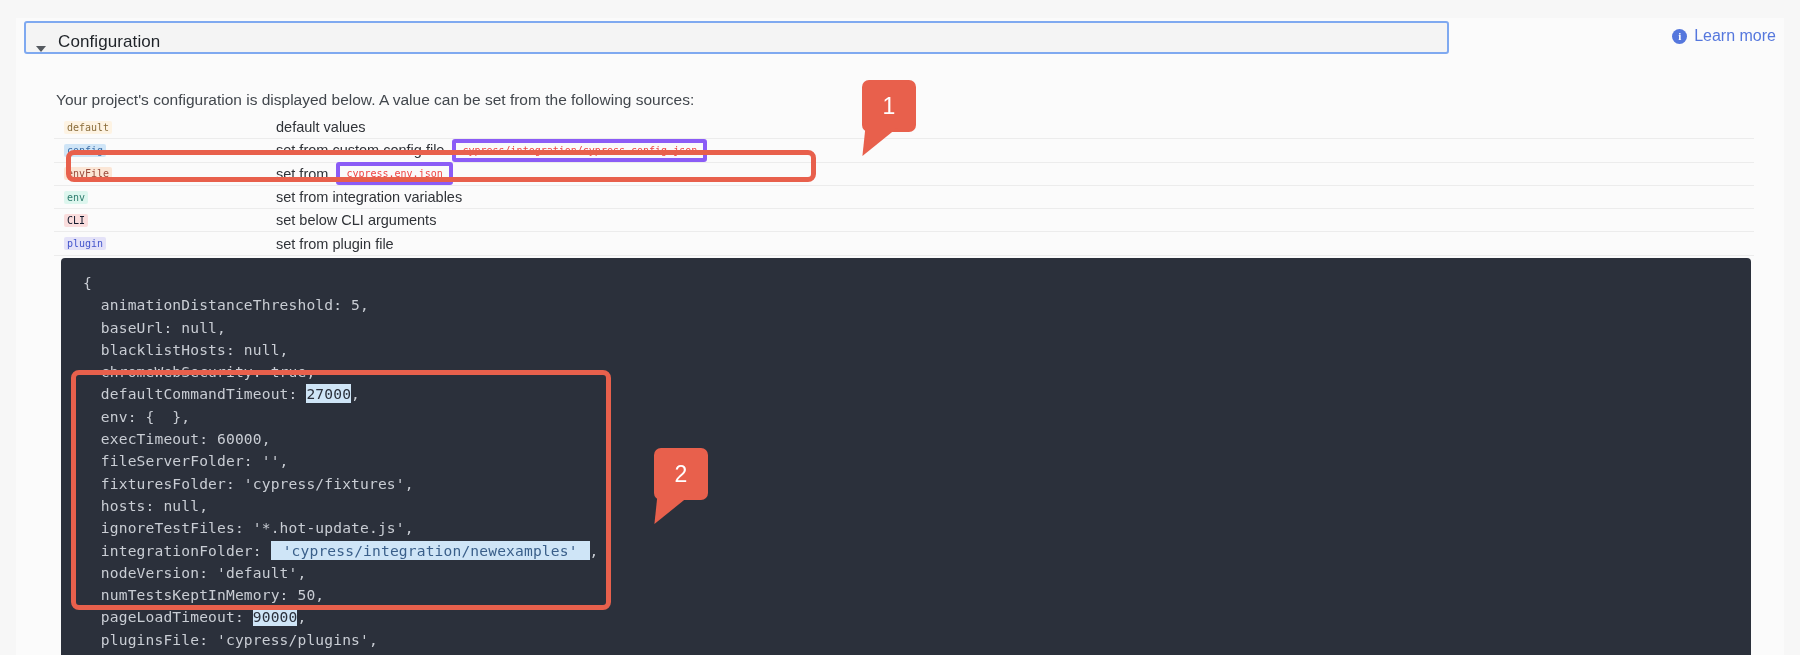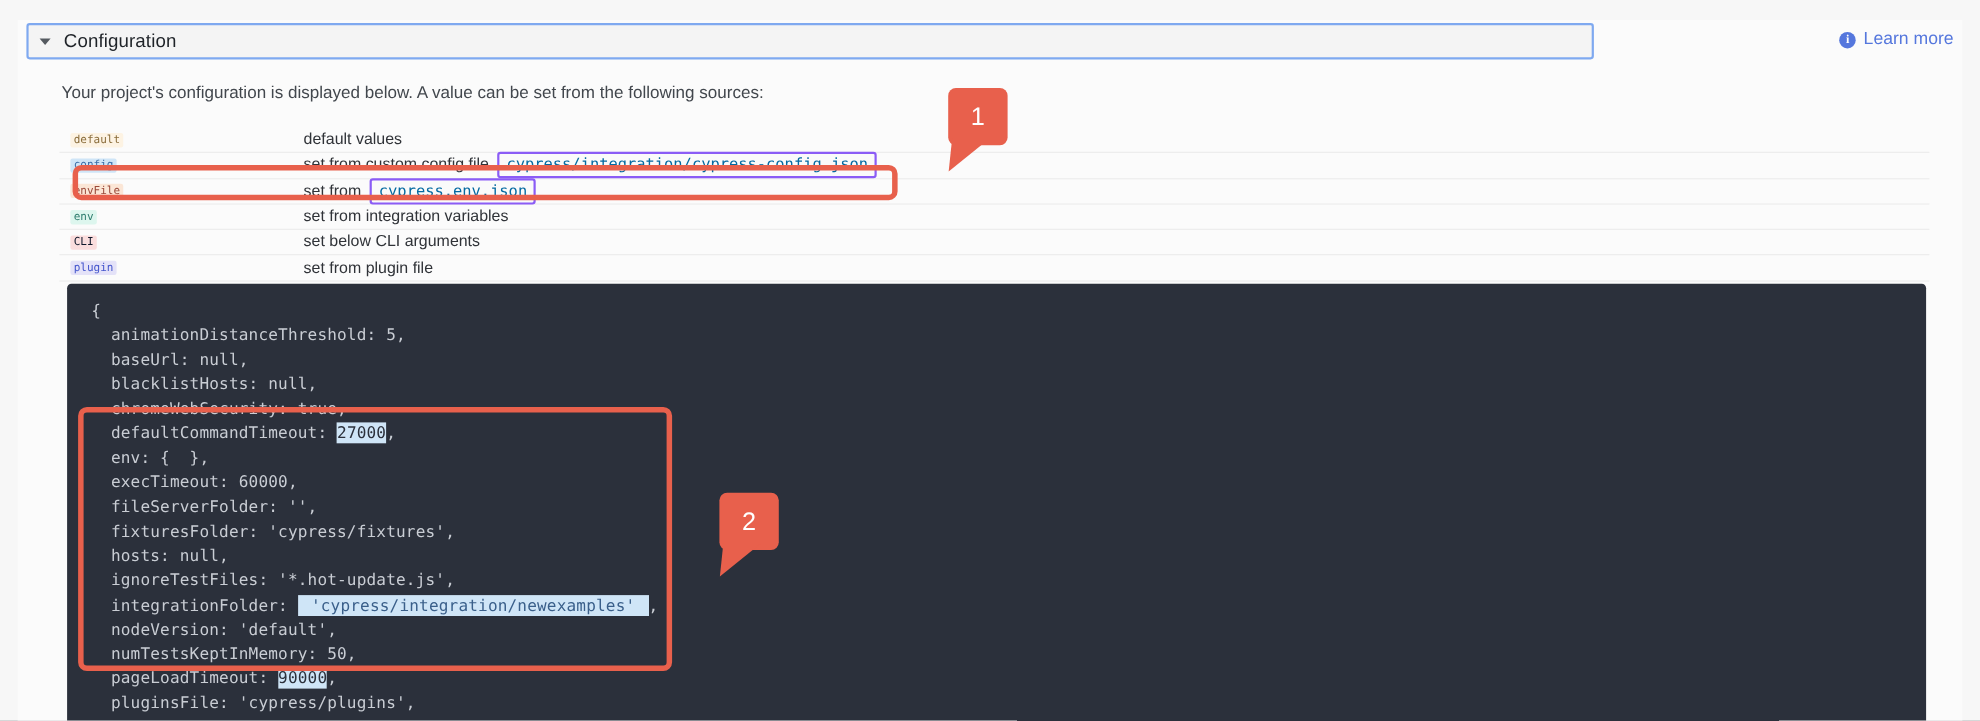--- a/index.html
+++ b/index.html
@@ -32,21 +32,21 @@
     background: #fbfbfb;
   }
 
   
   .header-row {
     position: absolute;
     left: 8px; top: 3px;
     width: 1425px;
     height: 33px;
     display: flex;
-    align-items: center;
+    align-items: flex-end;
     background: #f4f4f4;
     border: 2px solid #7fa9f0;
     border-radius: 3px;
     box-sizing: border-box;
   }
   .disclosure-triangle {
     width: 0; height: 0;
     margin-left: 10px;
     border-left: 5px solid transparent;
     border-right: 5px solid transparent;
@@ -77,21 +77,21 @@
     font-size: 11px;
     font-weight: bold;
     line-height: 15px;
     text-align: center;
     font-family: "Liberation Serif", serif;
   }
 
   
   .intro {
     position: absolute;
-    left: 40px; top: 58px;
+    left: 40px; top: 73px;
     font-size: 15.5px;
     color: #42474d;
   }
 
   
   .legend {
     position: absolute;
     left: 38px; top: 98px;
     width: 1700px;
   }
@@ -114,24 +114,24 @@
   }
   .legend-desc {
     font-size: 14.5px;
     color: #303338;
     display: flex;
     align-items: center;
     gap: 8px;
   }
   .code-pill {
     font-family: "DejaVu Sans Mono", monospace;
-    font-size: 14px;
-    color: #0369a1;
+    font-size: 10px;
+    color: #ef4444;
     background: #fafafa;
-    border: 2px solid #8b5cf6;
+    border: 4px solid #8b5cf6;
     border-radius: 3px;
     padding: 2px 6px;
   }
 
   
   .code-block {
     position: absolute;
     left: 45px; top: 240px;
     width: 1690px;
     height: 415px;

